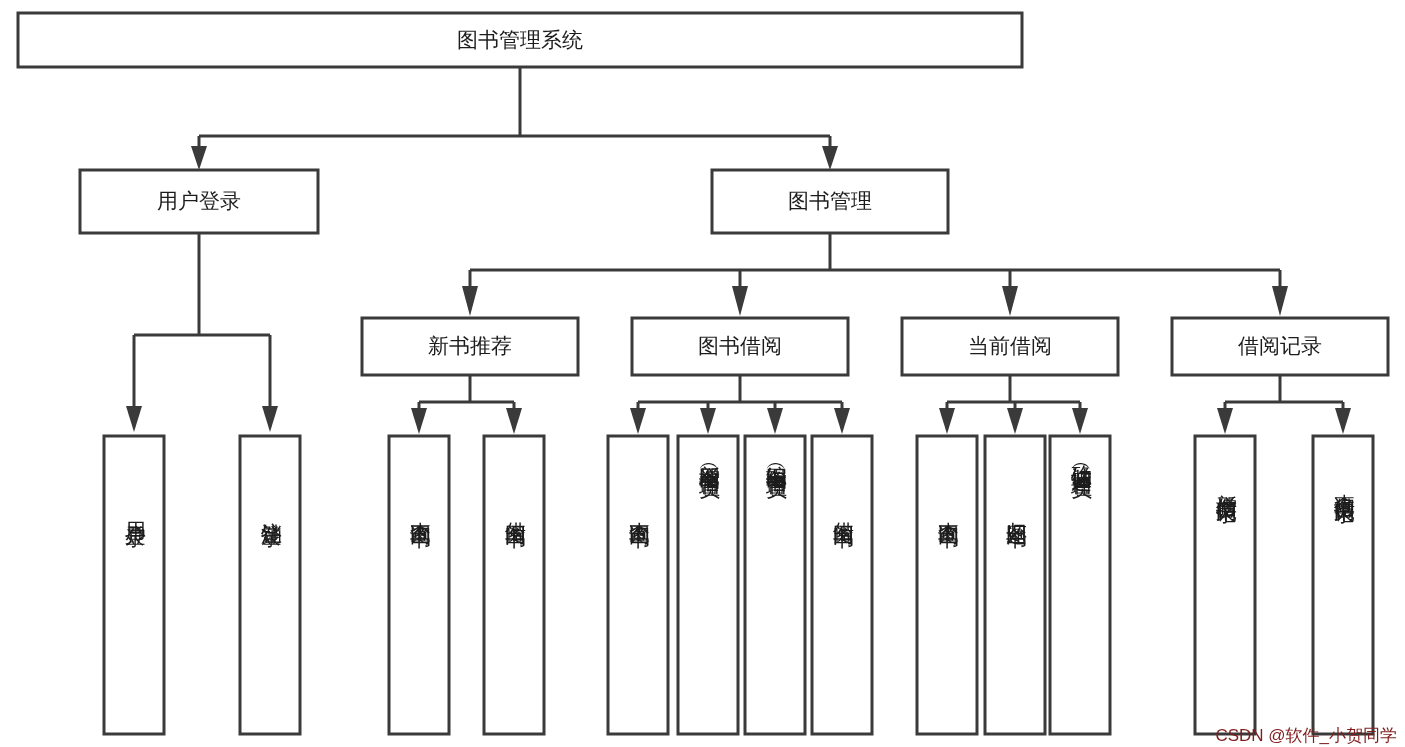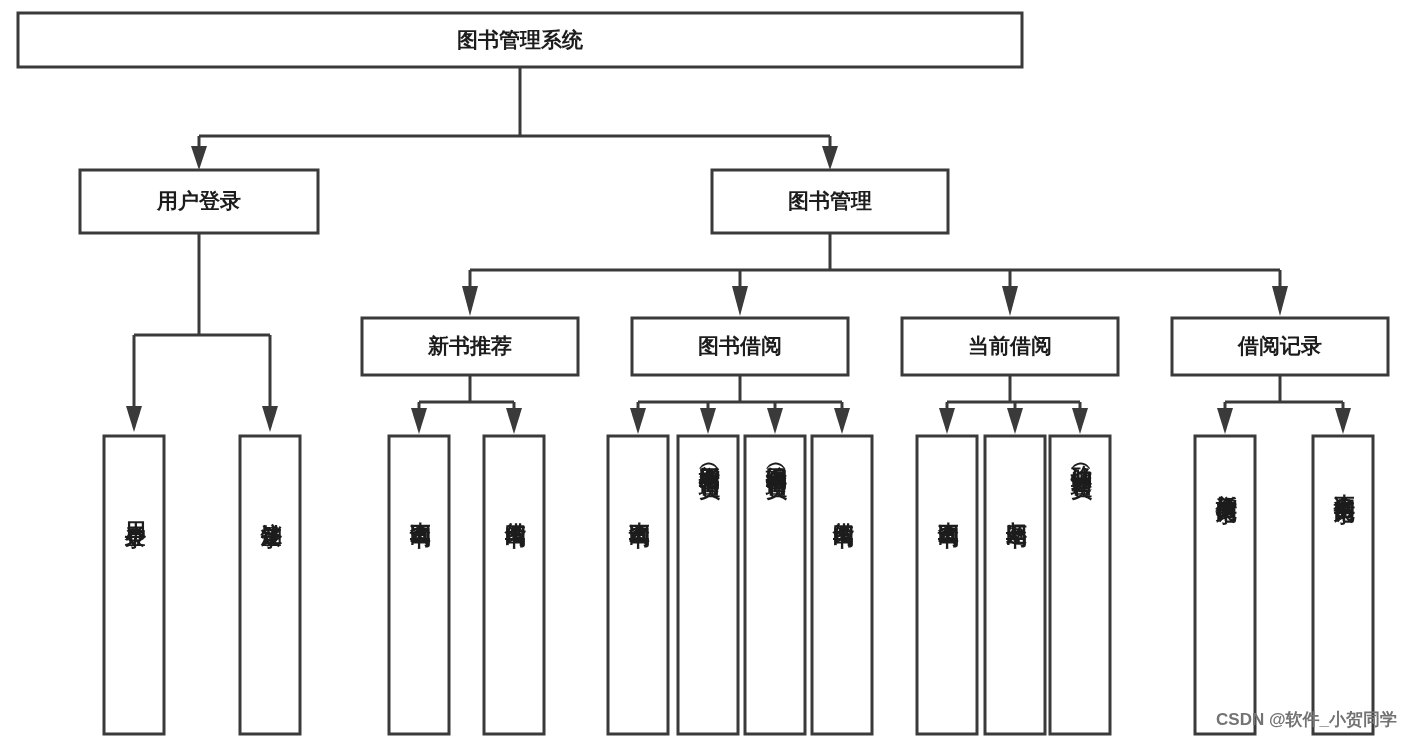--- a/index.html
+++ b/index.html
@@ -11,21 +11,20 @@
     width: 1405px;
     height: 747px;
     font-family: "Liberation Sans", "DejaVu Sans", sans-serif;
     overflow: hidden;
     position: relative;
   }
   #diagram-root {
     position: relative;
     width: 1405px;
     height: 747px;
-    font-weight: bold;
   }
   svg.diagram {
     position: absolute;
     top: 0;
     left: 0;
     width: 1405px;
     height: 747px;
   }
   .node-rect {
     fill: #ffffff;
@@ -53,24 +52,24 @@
     stroke-width: 3;
     fill: none;
   }
   .arrow-head {
     fill: #3a3a3a;
     stroke: none;
   }
   .watermark {
     position: absolute;
     right: 8px;
-    bottom: 16px;
+    bottom: 0;
     font-family: "Liberation Sans", "DejaVu Sans", sans-serif;
     font-size: 17px;
-    color: #737373;
+    color: #7f1d1d;
     white-space: nowrap;
     user-select: none;
   }
 </style>
 </head>
 <body>
 
 <div id="diagram-root">
 
   <svg class="diagram" viewBox="0 0 1405 747" xmlns="http://www.w3.org/2000/svg">

